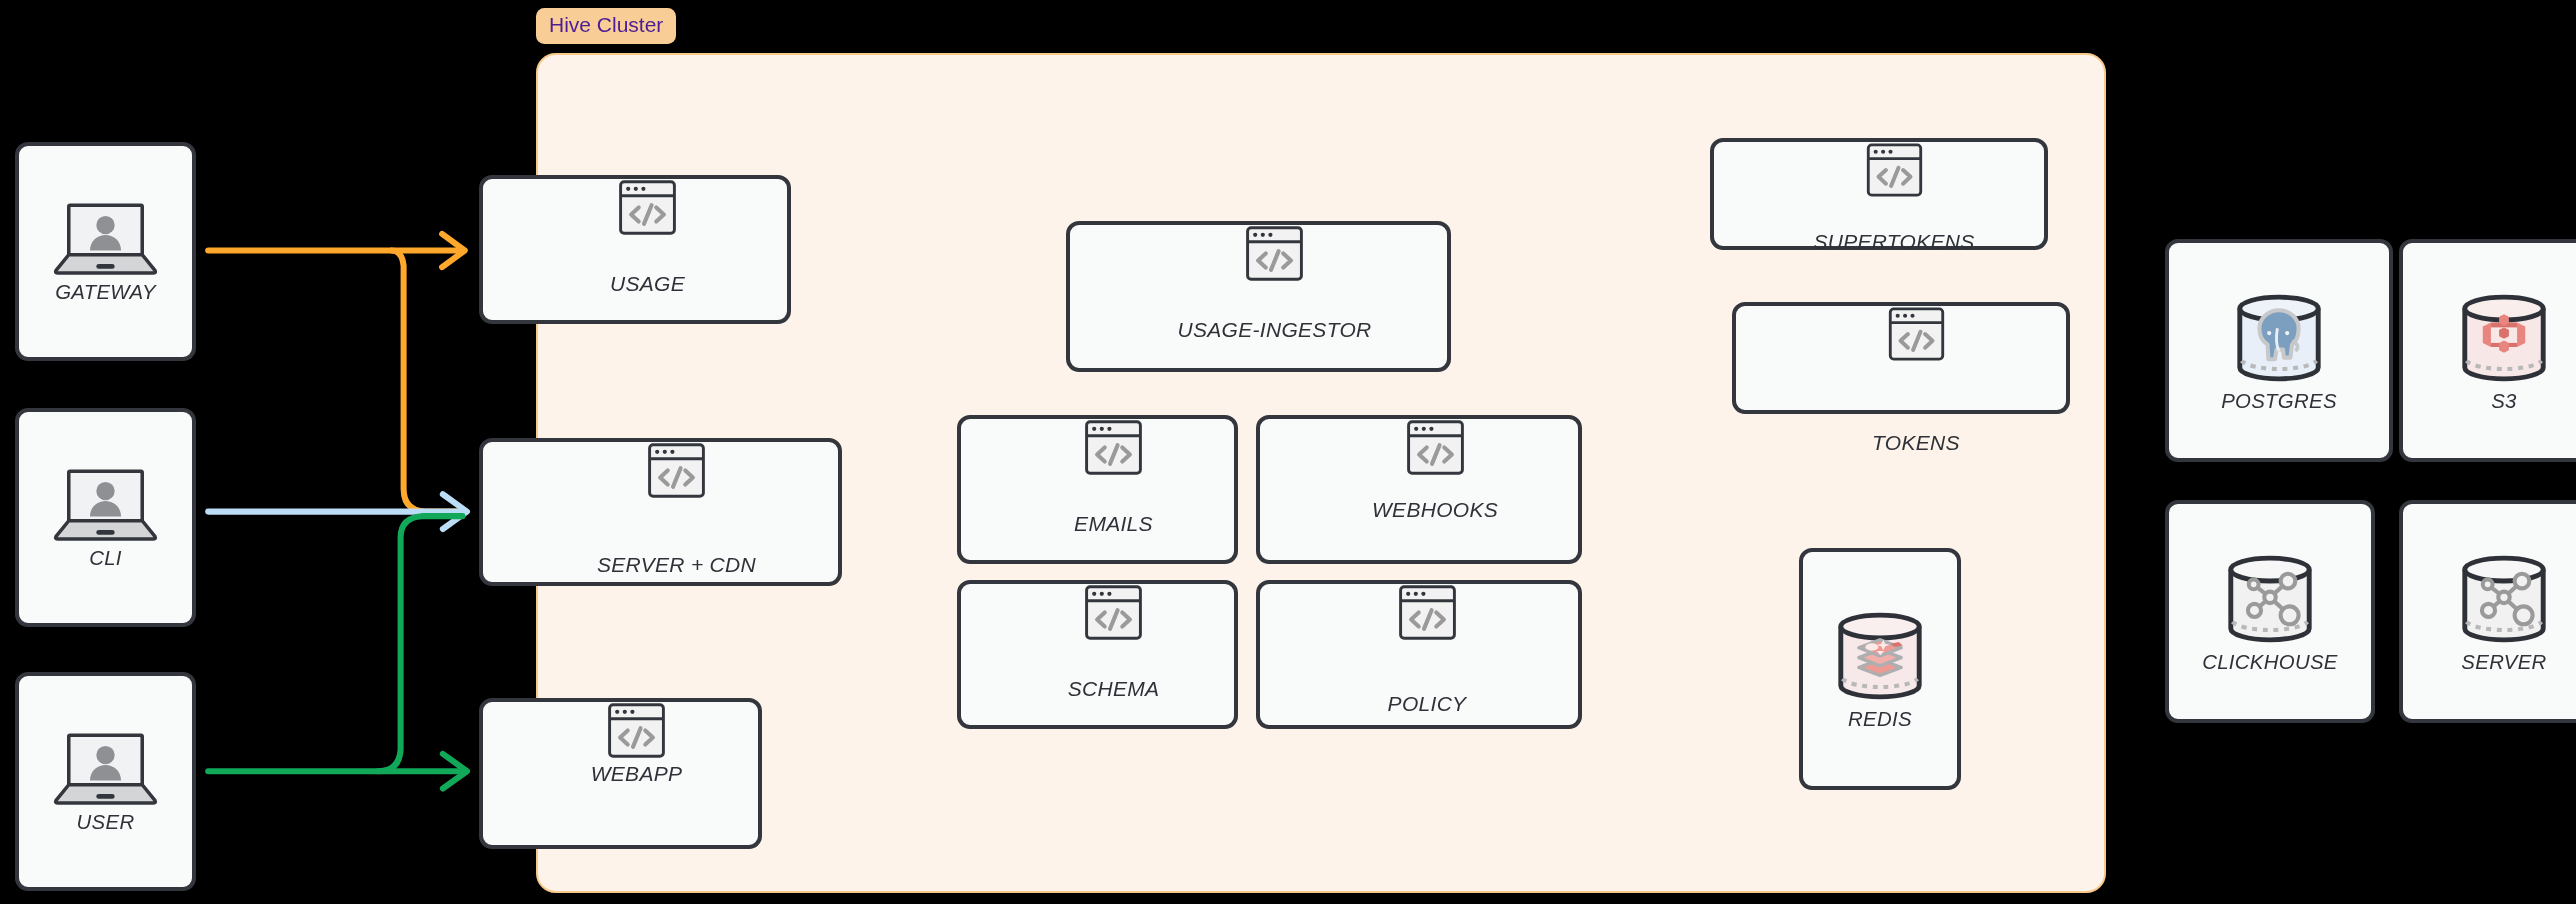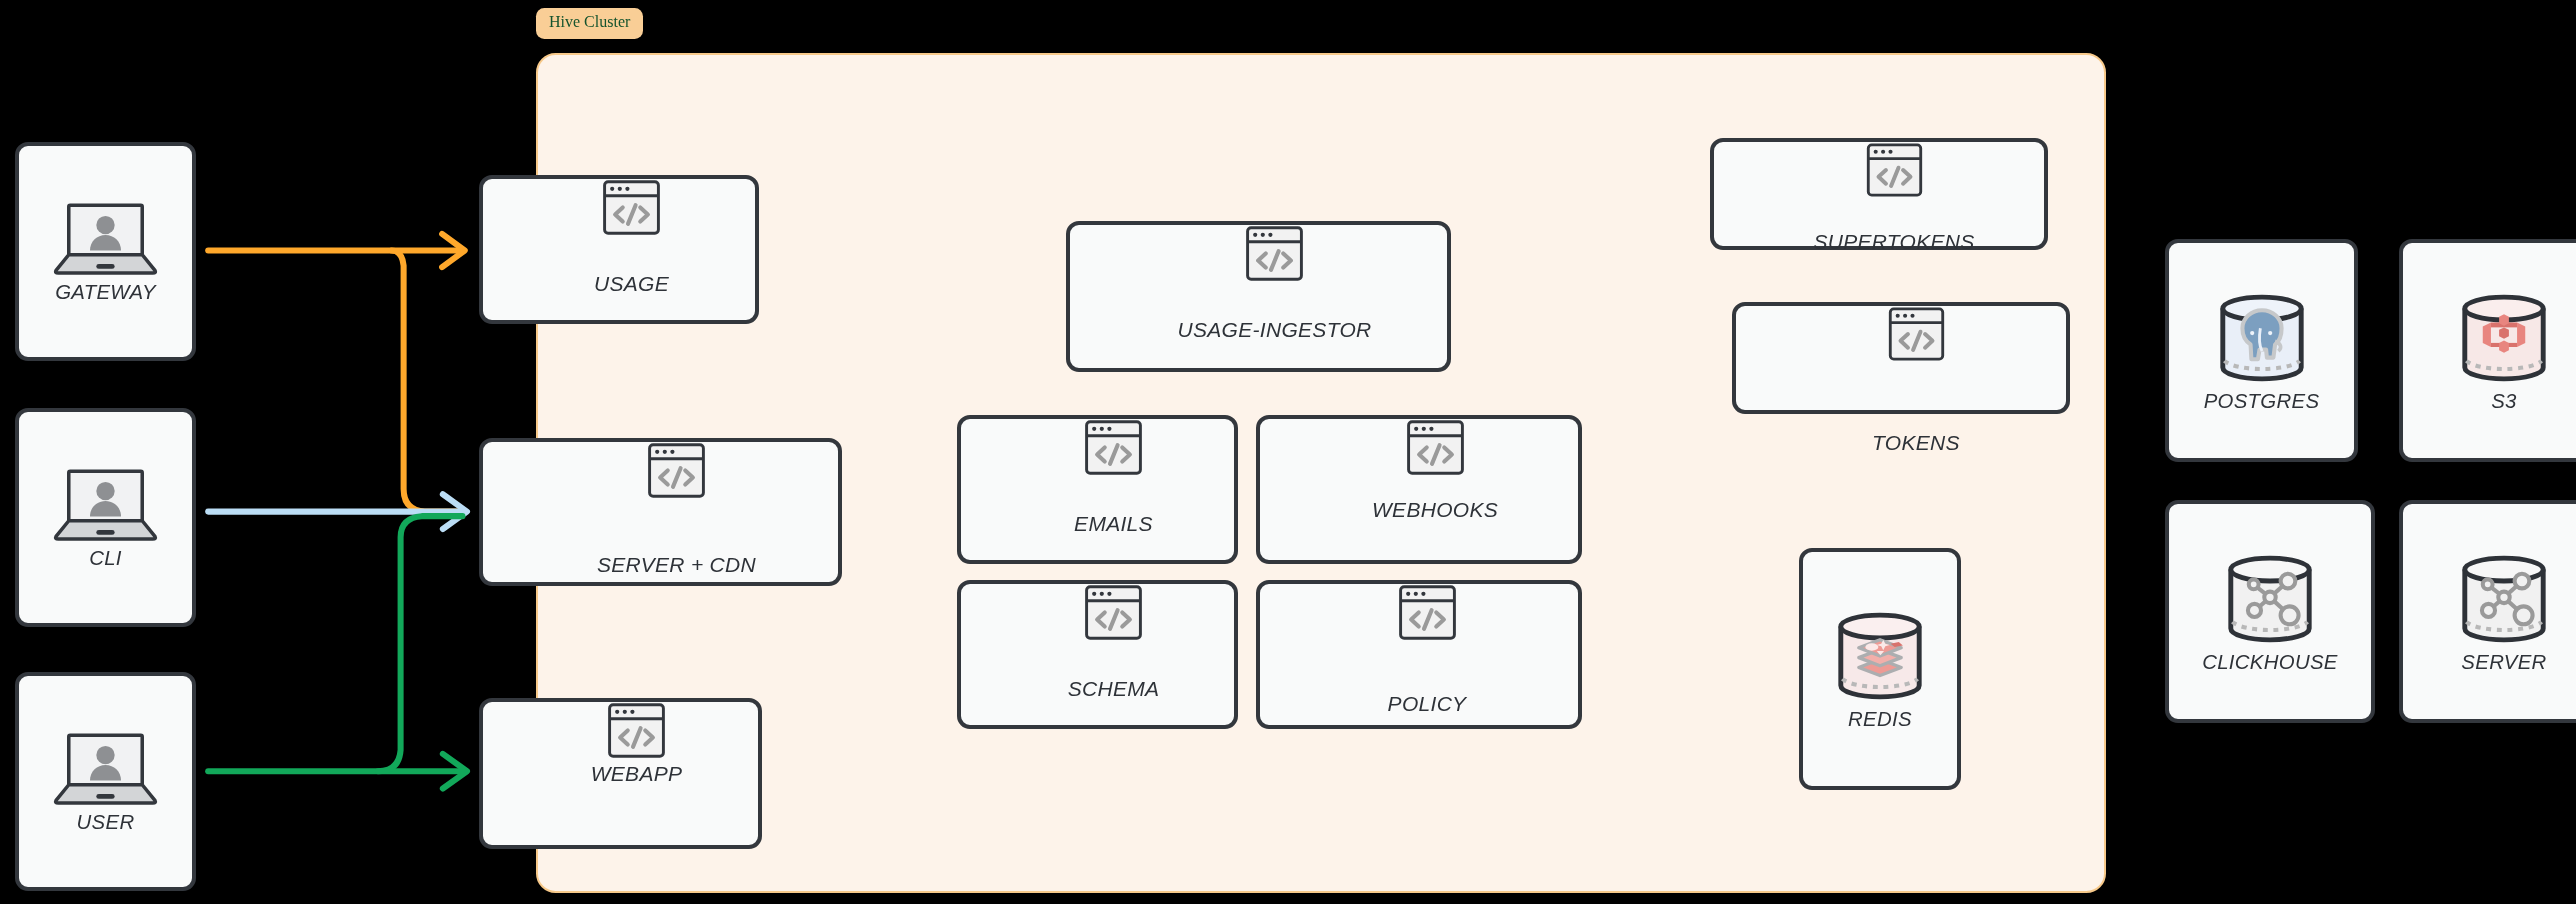--- a/index.html
+++ b/index.html
@@ -5,24 +5,24 @@
   html,body{margin:0;padding:0;background:#000;}
   body{width:2576px;height:904px;font-family:"Liberation Sans",sans-serif;overflow:hidden;}
   #stage{position:relative;width:2576px;height:904px;background:#000;}
 
   
   .cluster-panel{
     position:absolute;border-radius:19.6px;
     background:#FDF3EA;border:2.3px solid #F7C98A;box-sizing:border-box;
   }
   .cluster-badge{
-    position:absolute;background:#F9CE96;color:#14532d;
-    font-size:16px;font-weight:400;border-radius:8.3px;
+    position:absolute;background:#F9CE96;color:#4c1d95;
+    font-size:21px;font-weight:400;border-radius:8.3px;
     padding:6.8px 13px 8.3px 13px;white-space:nowrap;line-height:1;
-    font-family:Liberation Serif, serif;
+    font-family:Liberation Sans, sans-serif;
   }
 
   
   .node{
     position:absolute;box-sizing:border-box;
     background:#F9FAFA;border:4.5px solid #33373D;border-radius:13px;
     display:flex;align-items:center;
   }
   .node.vert{flex-direction:column;justify-content:center;}
   .node.horiz{flex-direction:column;justify-content:flex-start;}
@@ -187,21 +187,21 @@
 
   <div class="node vert" style="left:15px;top:672px;width:181px;height:219px;">
     <span class="icon-wrap">
       <svg width="113" height="79" viewBox="0 0 150 104">
           <use href="#sym-laptop"></use>
         </svg>
     </span>
     <span class="node-label">USER</span>
   </div>
 
-  <div class="node horiz" style="left:479px;top:175px;width:280px;height:149px;padding-left:25px;gap:33px;">
+  <div class="node horiz" style="left:479px;top:175px;width:312px;height:149px;padding-left:25px;gap:33px;">
     <span class="icon-wrap">
       <svg width="59" height="57" viewBox="0 0 78 76">
           <use href="#sym-codewin"></use>
         </svg>
     </span>
     <span class="node-label">USAGE</span>
   </div>
 
   <div class="node horiz" style="left:479px;top:438px;width:363px;height:148px;padding-left:32px;gap:51px;">
     <span class="icon-wrap">
@@ -286,21 +286,21 @@
 
   <div class="node vert" style="left:1799px;top:548px;width:162px;height:242px;">
     <span class="icon-wrap">
       <svg width="98" height="98" viewBox="0 0 130 130">
           <use href="#sym-cyl-redis"></use>
         </svg>
     </span>
     <span class="node-label">REDIS</span>
   </div>
 
-  <div class="node vert" style="left:2165px;top:239px;width:193px;height:223px;">
+  <div class="node vert" style="left:2165px;top:239px;width:228px;height:223px;">
     <span class="icon-wrap">
       <svg width="98" height="98" viewBox="0 0 130 130">
           <use href="#sym-cyl-pg"></use>
         </svg>
     </span>
     <span class="node-label">POSTGRES</span>
   </div>
 
   <div class="node vert" style="left:2399px;top:239px;width:210px;height:223px;">
     <span class="icon-wrap">

